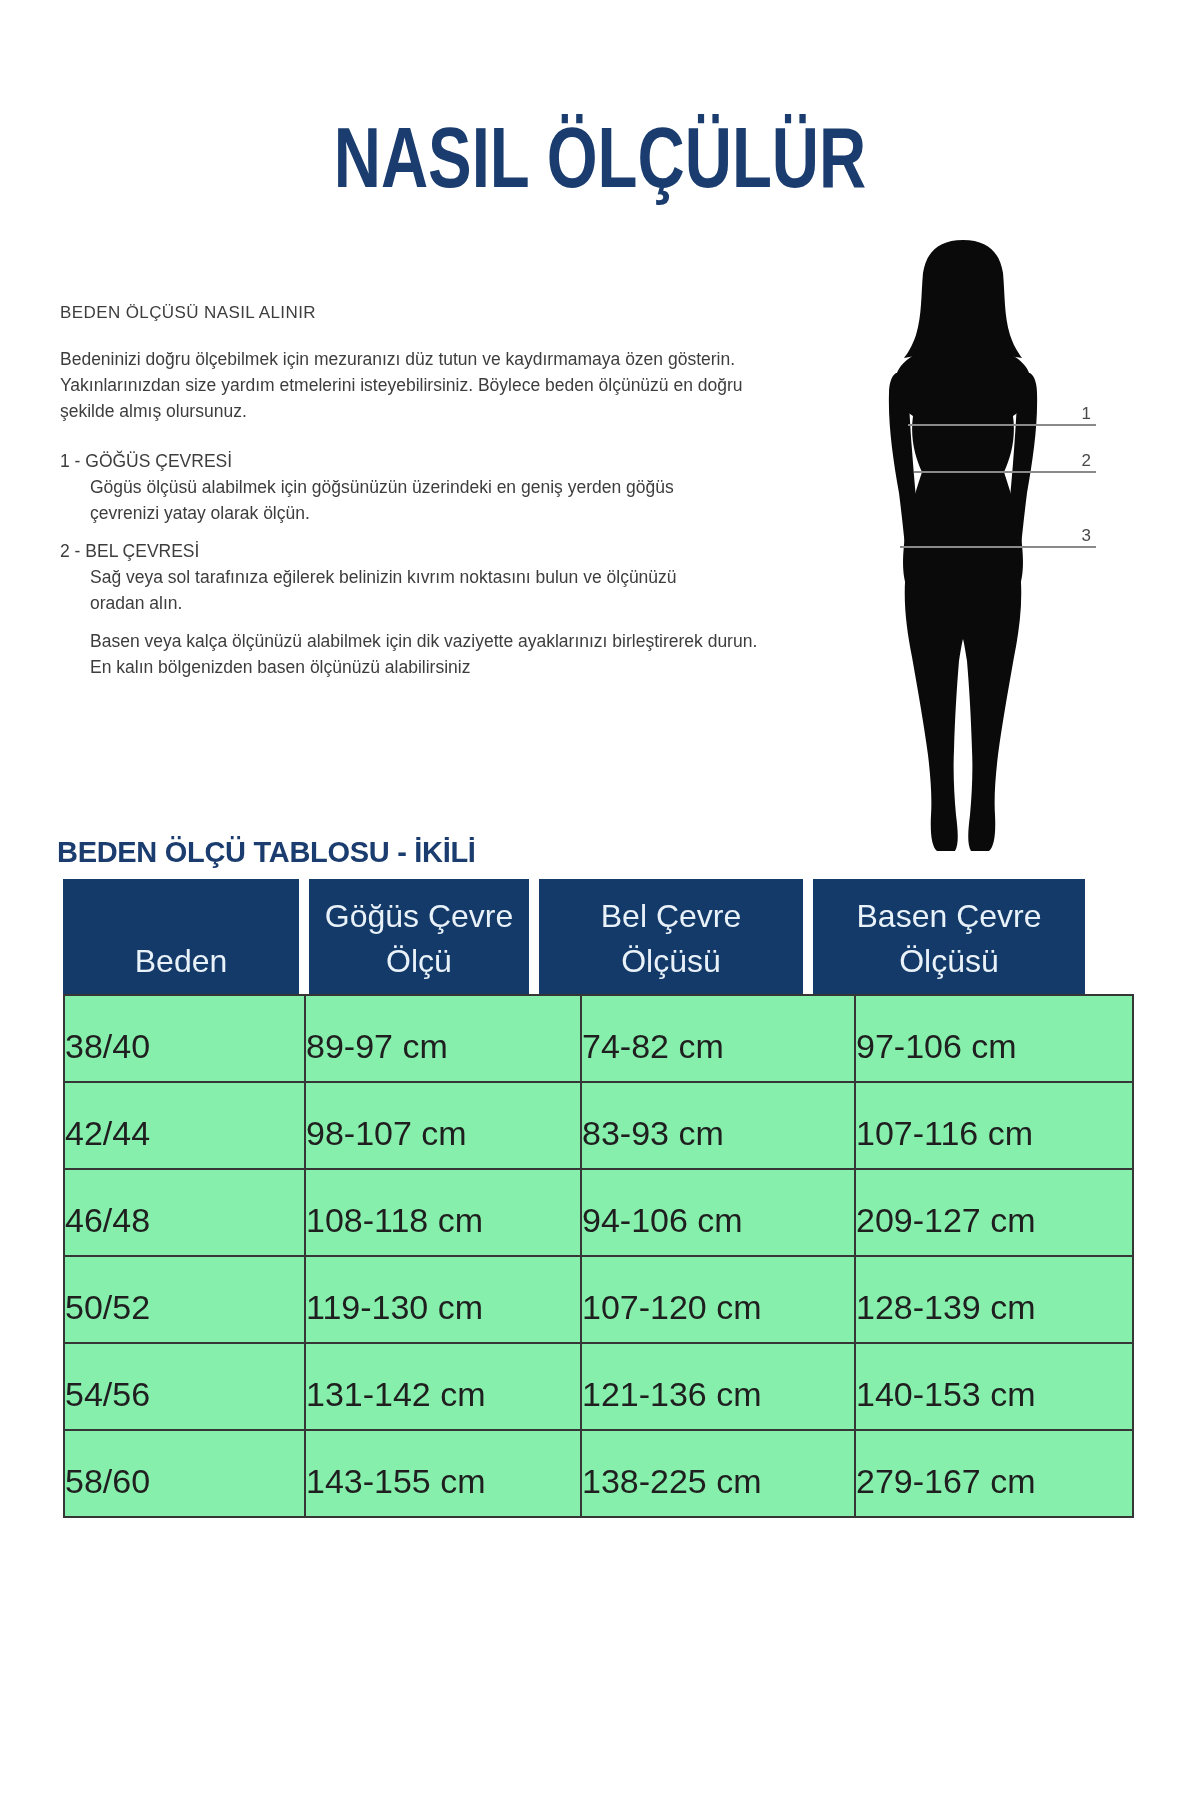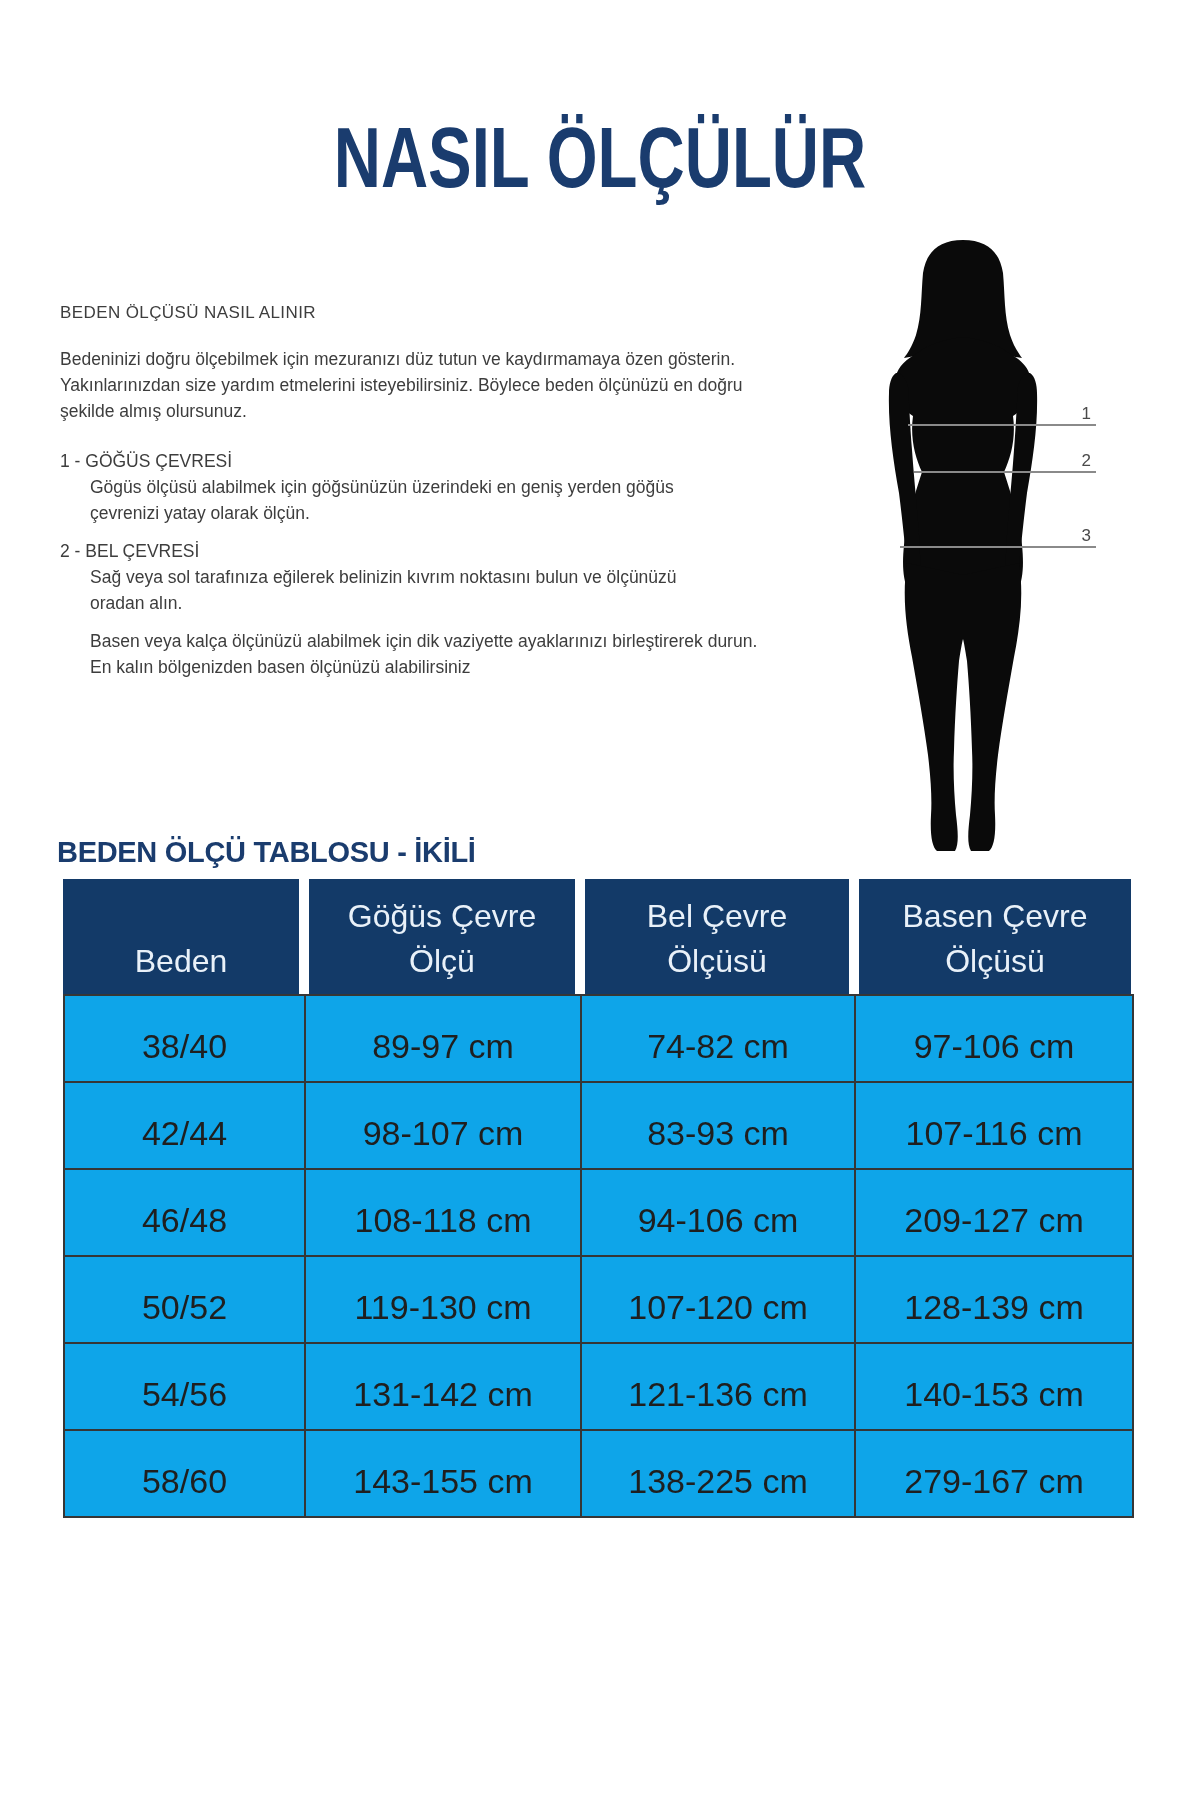--- a/index.html
+++ b/index.html
@@ -78,40 +78,39 @@
     line-height: 45px;
     text-align: center;
     display: flex;
     align-items: flex-end;
     justify-content: center;
     padding-bottom: 10px;
     white-space: pre-line;
   }
   .size-header .hcell + .hcell { margin-left: 10px; }
   .hc-0 { width: 236px; }
-  .hc-1 { width: 266px; }
+  .hc-1 { width: 220px; }
   .hc-2 { width: 264px; }
   .hc-3 { width: 272px; }
 
   table.size-body {
     position: absolute;
     left: 63px; top: 994px;
     width: 1069px;
     border-collapse: collapse;
     table-layout: fixed;
   }
   table.size-body td {
     border: 2px solid #363636;
     height: 87px;
-    text-align: center;
     vertical-align: middle;
     padding-top: 16px;
     font-size: 34px;
     color: #1f1f1f;
-    background: #0ea5e9;
+    background: #86efac;
   }
   col.c0 { width: 241px; }
   col.c1 { width: 276px; }
   col.c2 { width: 274px; }
   col.c3 { width: 278px; }
 </style>
 </head>
 <body>
 
 <div class="main-title">NASIL ÖLÇÜLÜR</div>

